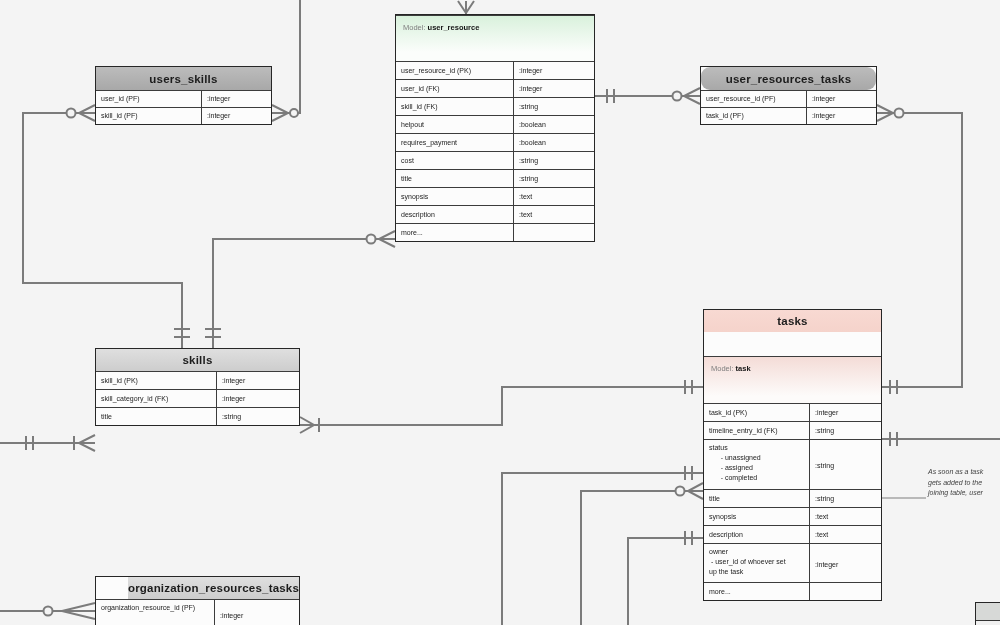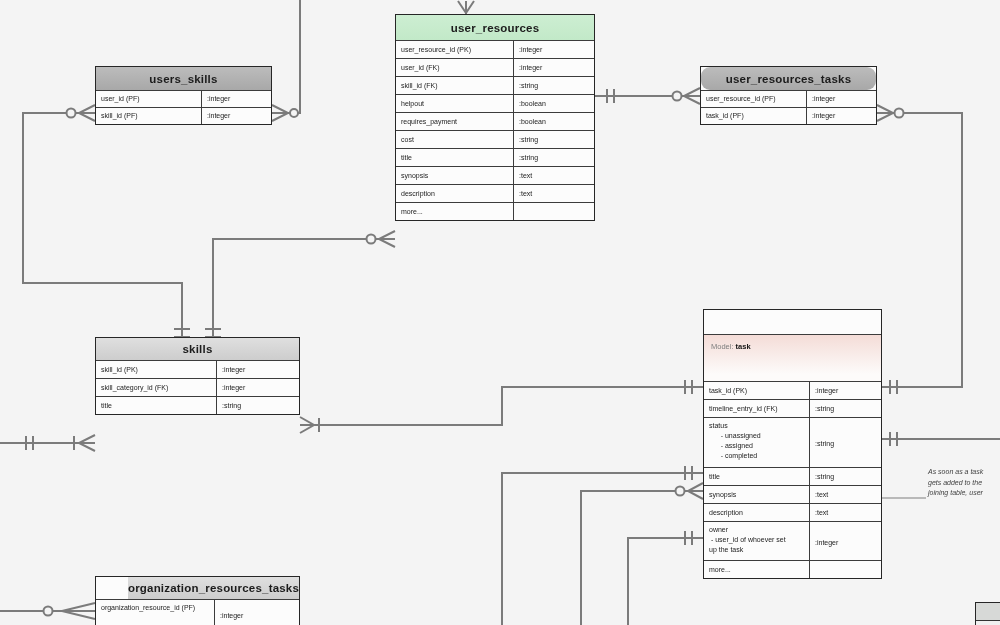--- a/index.html
+++ b/index.html
@@ -154,21 +154,21 @@
     <div class="cell f">user_id (PF)</div>
     <div class="cell t">:integer</div>
   </div>
   <div class="row" style="height:17px;">
     <div class="cell f">skill_id (PF)</div>
     <div class="cell t">:integer</div>
   </div>
 </div>
 
 <div class="entity w-ur" style="left:395px;top:14px;width:200px;">
-  <div class="thead green" style="height:25px;">user_resources</div>
+  <div class="model greenf" style="height:46px;"><span>Model: </span><span class="mname">user_resource</span></div>
   <div class="row" style="height:18px;">
     <div class="cell f">user_resource_id (PK)</div>
     <div class="cell t">:integer</div>
   </div>
   <div class="row" style="height:18px;">
     <div class="cell f">user_id (FK)</div>
     <div class="cell t">:integer</div>
   </div>
   <div class="row" style="height:18px;">
     <div class="cell f">skill_id (FK)</div>
@@ -209,37 +209,38 @@
   <div class="row" style="height:17px;">
     <div class="cell f">user_resource_id (PF)</div>
     <div class="cell t">:integer</div>
   </div>
   <div class="row" style="height:17px;">
     <div class="cell f">task_id (PF)</div>
     <div class="cell t">:integer</div>
   </div>
 </div>
 
-<div class="entity w-sk" style="left:95px;top:337px;width:205px;">
+<div class="entity w-sk" style="left:95px;top:348px;width:205px;">
   <div class="thead lgray" style="height:22px;">skills</div>
   <div class="row" style="height:18px;">
     <div class="cell f">skill_id (PK)</div>
     <div class="cell t">:integer</div>
   </div>
   <div class="row" style="height:18px;">
     <div class="cell f">skill_category_id (FK)</div>
     <div class="cell t">:integer</div>
   </div>
   <div class="row" style="height:18px;">
     <div class="cell f">title</div>
     <div class="cell t">:string</div>
   </div>
 </div>
 
 <div class="entity w-tk" style="left:703px;top:309px;width:179px;">
+  <div class="thead pink" style="height:22px;">tasks</div>
   <div class="model pinkf" style="height:47px;"><span>Model: </span><span class="mname">task</span></div>
   <div class="row" style="height:18px;">
     <div class="cell f">task_id (PK)</div>
     <div class="cell t">:integer</div>
   </div>
   <div class="row" style="height:18px;">
     <div class="cell f">timeline_entry_id (FK)</div>
     <div class="cell t">:string</div>
   </div>
   <div class="row multi" style="height:50px;">

